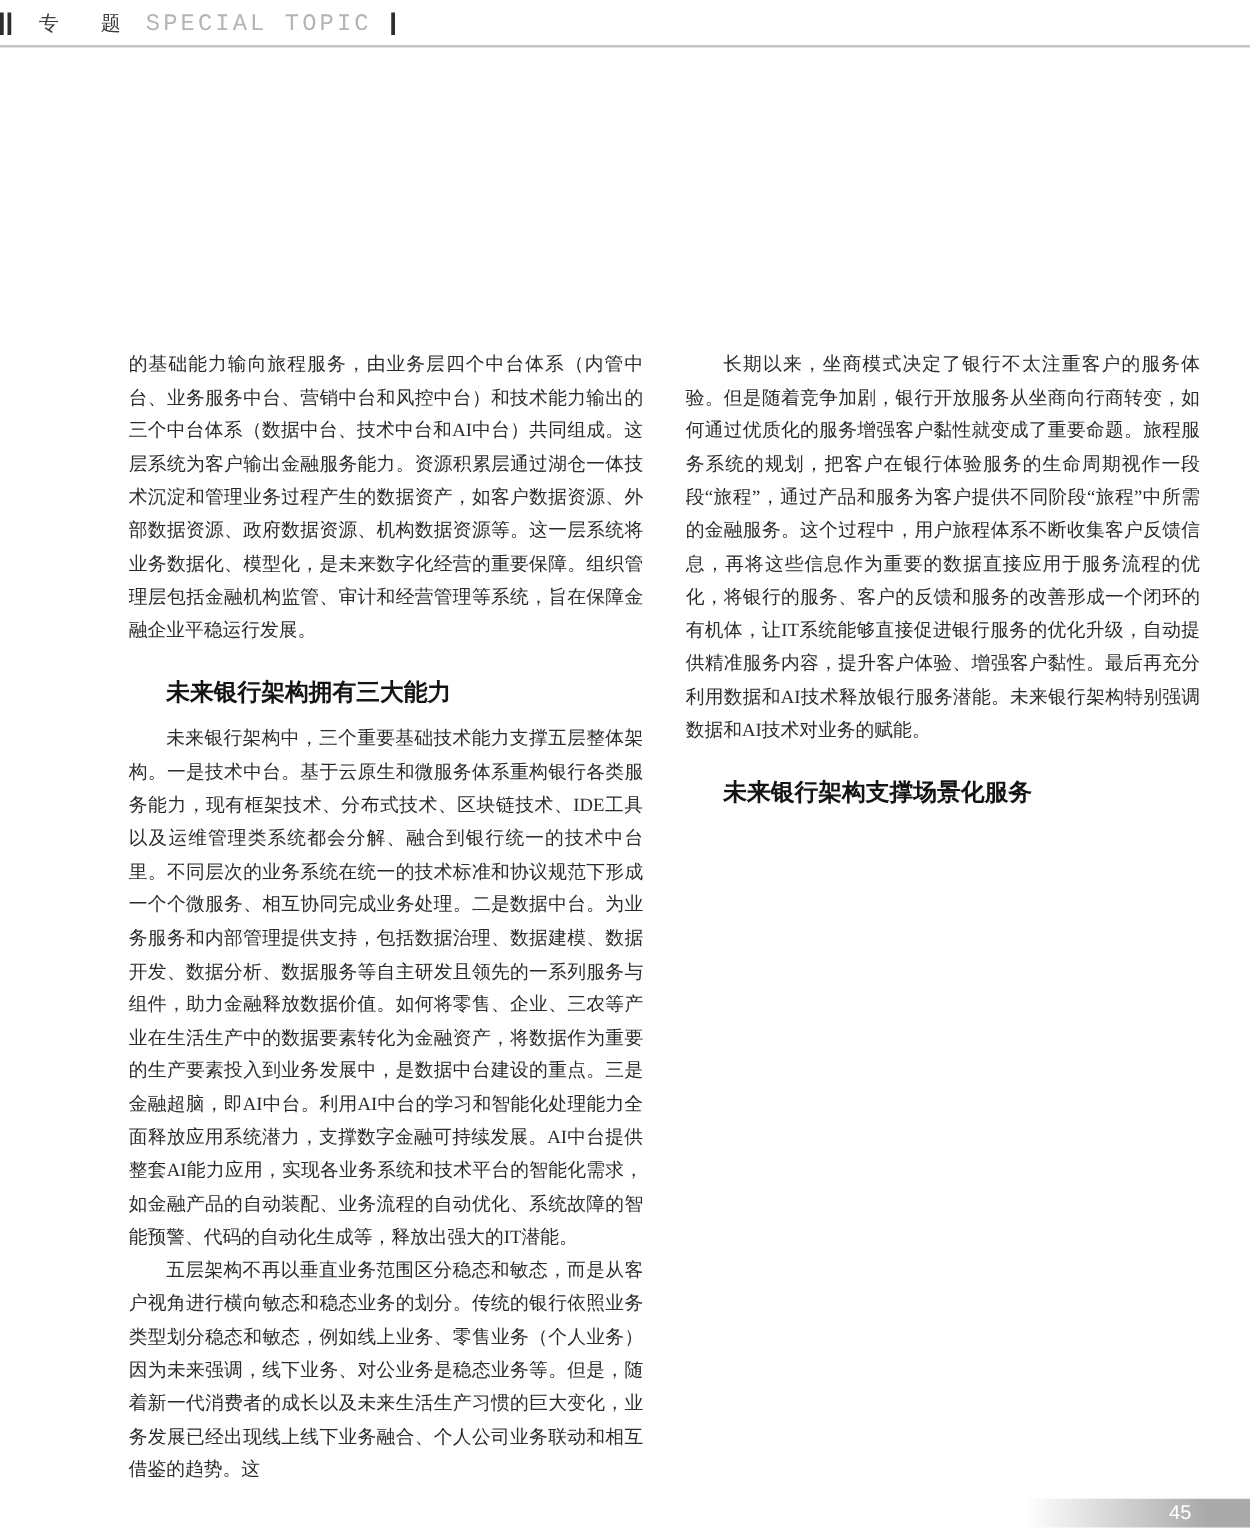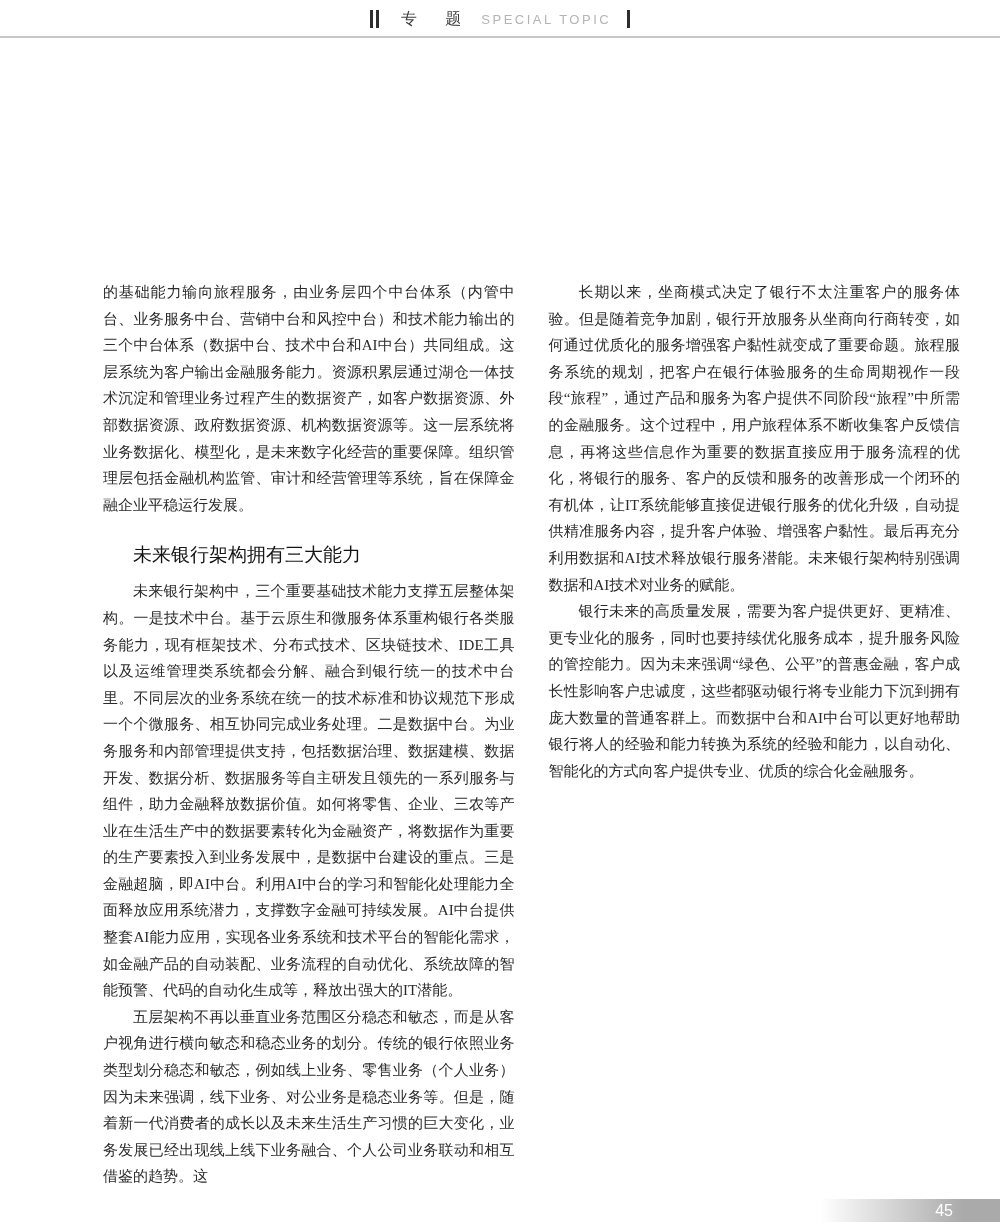--- a/index.html
+++ b/index.html
@@ -5,46 +5,46 @@
   html, body { margin: 0; padding: 0; }
   body {
     width: 1000px; height: 1230px;
     background: #ffffff;
     position: relative;
     overflow: hidden;
     font-family: "Liberation Serif", "DejaVu Serif", serif;
   }
   .page-header {
     position: absolute; top: 5px; left: 0; right: 0; height: 28px;
-    display: flex; align-items: center; justify-content: center; gap: 14px;
-    font-family: Liberation Sans, sans-serif;
+    display: flex; align-items: center; justify-content: flex-start; gap: 14px;
+    font-family: Liberation Mono, monospace;
   }
   .bar-double { display: inline-flex; gap: 3px; }
   .bar-double i, .bar-single i {
     display: block; width: 3px; height: 18px; background: #2e2e2e;
   }
   .header-cn { font-size: 16px; letter-spacing: 12px; color: #3c3c3c; margin-left: 8px; }
-  .header-en { font-size: 13px; letter-spacing: 2.5px; color: #b4b4b6; margin-right: 2px; margin-left: -6px; }
+  .header-en { font-size: 19px; letter-spacing: 2.5px; color: #b4b4b6; margin-right: 2px; margin-left: -6px; }
   .divider {
     position: absolute; top: 36px; left: 0; width: 1000px; height: 2px;
     background: #c6c6ca;
   }
   .content {
     position: absolute; top: 279px; left: 103px; width: 857px;
     display: flex; gap: 34px;
   }
   .column {
     flex: 1; min-width: 0;
     font-size: 15px; line-height: 26.6px; color: #2b2b2b;
     text-align: justify; word-break: break-all;
   }
   .column p { margin: 0; }
   .column p.indent { text-indent: 2em; }
   .column h2 {
-    font-size: 19px; line-height: 27px; font-weight: normal; color: #141414;
+    font-size: 19px; line-height: 27px; font-weight: bold; color: #141414;
     margin: 23px 0 10px 0; padding-left: 30px;
     text-align: left;
   }
   .page-number-bar {
     position: absolute; top: 1199px; right: 0; width: 180px; height: 23px;
     background: linear-gradient(90deg, rgba(190,190,190,0) 0%, #aaaaaa 80%);
     color: #ffffff;
     font-family: "Liberation Sans", "DejaVu Sans", sans-serif;
     font-size: 16px; line-height: 23px; text-align: right;
     padding-right: 47px; box-sizing: border-box;
@@ -69,19 +69,19 @@
 
 <main class="content">
   <div class="column">
       <p>的基础能力输向旅程服务，由业务层四个中台体系（内管中台、业务服务中台、营销中台和风控中台）和技术能力输出的三个中台体系（数据中台、技术中台和AI中台）共同组成。这层系统为客户输出金融服务能力。资源积累层通过湖仓一体技术沉淀和管理业务过程产生的数据资产，如客户数据资源、外部数据资源、政府数据资源、机构数据资源等。这一层系统将业务数据化、模型化，是未来数字化经营的重要保障。组织管理层包括金融机构监管、审计和经营管理等系统，旨在保障金融企业平稳运行发展。</p>
       <h2>未来银行架构拥有三大能力</h2>
       <p class="indent">未来银行架构中，三个重要基础技术能力支撑五层整体架构。一是技术中台。基于云原生和微服务体系重构银行各类服务能力，现有框架技术、分布式技术、区块链技术、IDE工具以及运维管理类系统都会分解、融合到银行统一的技术中台里。不同层次的业务系统在统一的技术标准和协议规范下形成一个个微服务、相互协同完成业务处理。二是数据中台。为业务服务和内部管理提供支持，包括数据治理、数据建模、数据开发、数据分析、数据服务等自主研发且领先的一系列服务与组件，助力金融释放数据价值。如何将零售、企业、三农等产业在生活生产中的数据要素转化为金融资产，将数据作为重要的生产要素投入到业务发展中，是数据中台建设的重点。三是金融超脑，即AI中台。利用AI中台的学习和智能化处理能力全面释放应用系统潜力，支撑数字金融可持续发展。AI中台提供整套AI能力应用，实现各业务系统和技术平台的智能化需求，如金融产品的自动装配、业务流程的自动优化、系统故障的智能预警、代码的自动化生成等，释放出强大的IT潜能。</p>
       <p class="indent">五层架构不再以垂直业务范围区分稳态和敏态，而是从客户视角进行横向敏态和稳态业务的划分。传统的银行依照业务类型划分稳态和敏态，例如线上业务、零售业务（个人业务）因为未来强调，线下业务、对公业务是稳态业务等。但是，随着新一代消费者的成长以及未来生活生产习惯的巨大变化，业务发展已经出现线上线下业务融合、个人公司业务联动和相互借鉴的趋势。这</p>
     </div>
   <div class="column">
       <p class="indent">长期以来，坐商模式决定了银行不太注重客户的服务体验。但是随着竞争加剧，银行开放服务从坐商向行商转变，如何通过优质化的服务增强客户黏性就变成了重要命题。旅程服务系统的规划，把客户在银行体验服务的生命周期视作一段段“旅程”，通过产品和服务为客户提供不同阶段“旅程”中所需的金融服务。这个过程中，用户旅程体系不断收集客户反馈信息，再将这些信息作为重要的数据直接应用于服务流程的优化，将银行的服务、客户的反馈和服务的改善形成一个闭环的有机体，让IT系统能够直接促进银行服务的优化升级，自动提供精准服务内容，提升客户体验、增强客户黏性。最后再充分利用数据和AI技术释放银行服务潜能。未来银行架构特别强调数据和AI技术对业务的赋能。</p>
-      <p class="indent">银行未来的高质量发展，需要为客户提供更好、更精准、更专业化的服务，同时也要持续优化服务成本，提升服务风险的管控能力。因为未来强调“绿色、公平”的普惠金融，客户成长性影响客户忠诚度，这些都驱动银行将专业能力下沉到拥有庞大数量的普通客群上。而数据中台和AI中台可以更好地帮助银行将人的经验和能力转换为系统的经验和能力，以自动化、智能化的方式向客户提供专业、优质的综合化金融服务。</p>
+      <h2>未来银行架构支撑场景化服务</h2>
     </div>
 </main>
 
 <div class="page-number-bar">
   <span>45</span>
 </div>
 
 </body></html>

